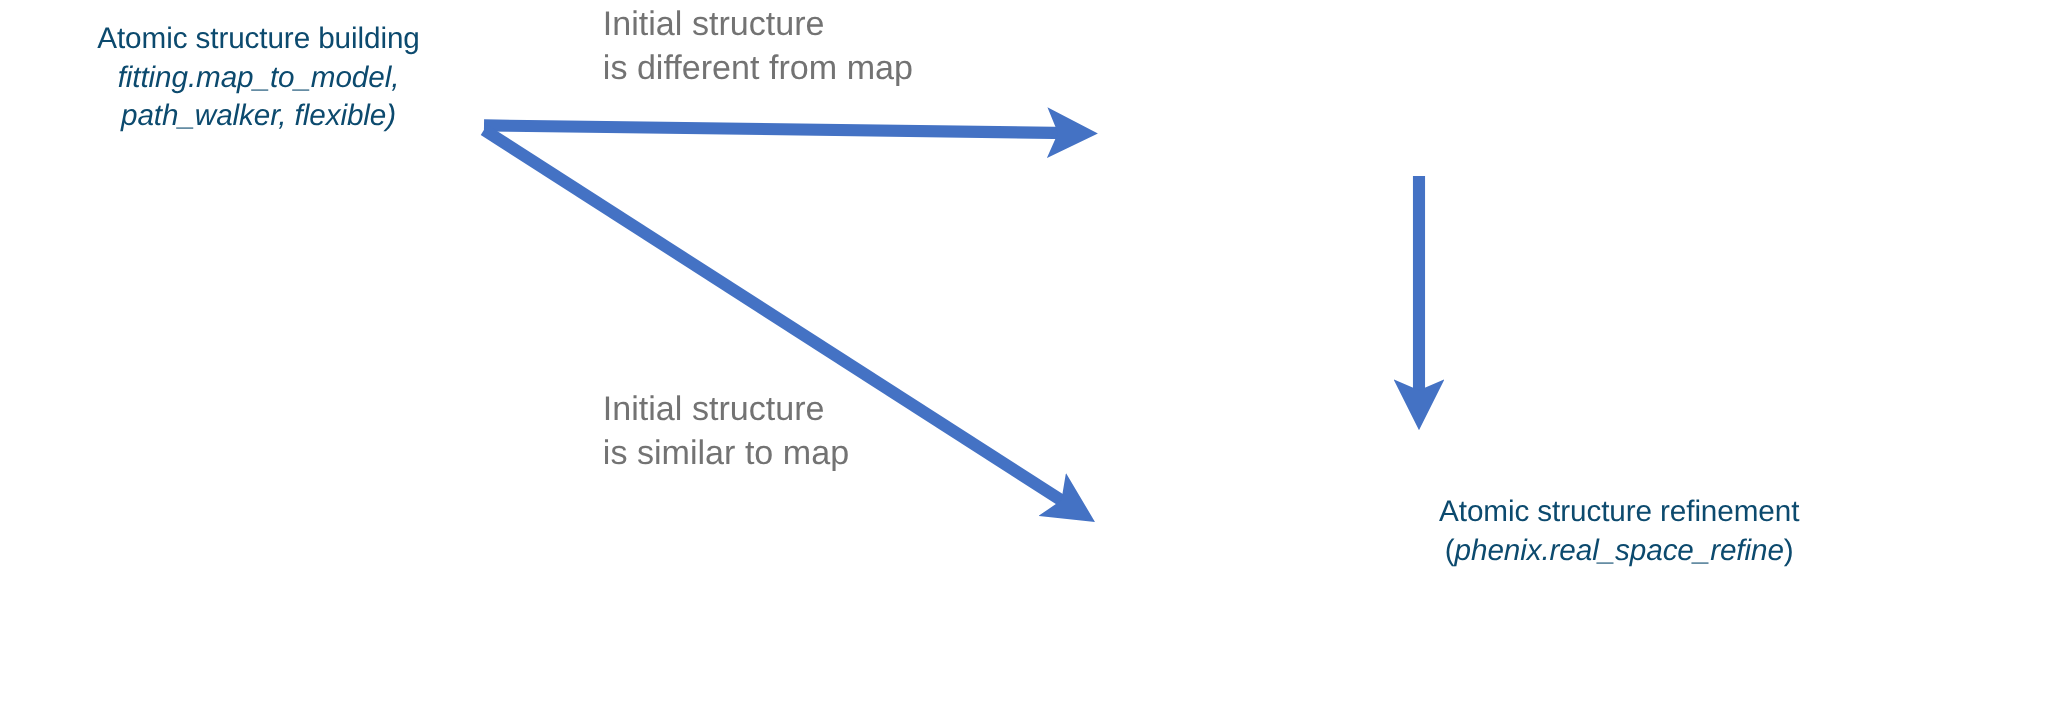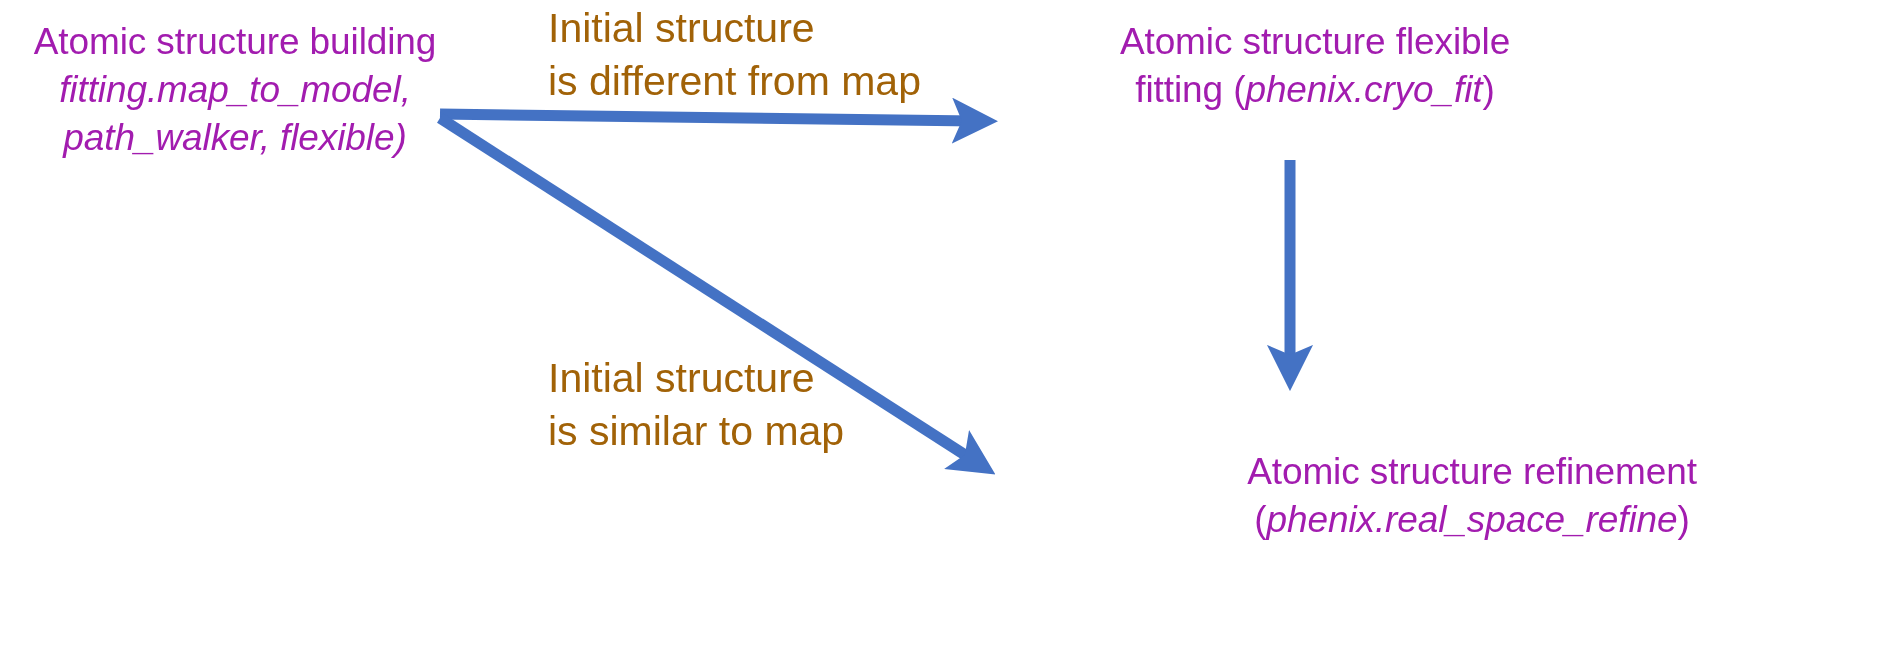--- a/index.html
+++ b/index.html
@@ -12,32 +12,32 @@
   }
   #canvas {
     position: relative;
     width: 1884px;
     height: 662px;
     background: #ffffff;
     overflow: hidden;
   }
   .node {
     position: absolute;
-    color: #a21caf;
-    font-size: 37px;
+    color: #0c4a6e;
+    font-size: 27px;
     line-height: 1.30;
     text-align: center;
     white-space: nowrap;
     letter-spacing: -0.1px;
   }
   .node .ital { font-style: italic; }
   .edge-label {
     position: absolute;
-    color: #a16207;
-    font-size: 41px;
+    color: #737373;
+    font-size: 31px;
     line-height: 1.30;
     text-align: left;
     white-space: nowrap;
   }
   #arrow-layer {
     position: absolute;
     left: 0;
     top: 0;
     width: 1884px;
     height: 662px;
@@ -68,24 +68,20 @@
 
     <line x1="1290" y1="160" x2="1290" y2="368" stroke="#4472c4" stroke-width="11" marker-end="url(#ah)"></line>
   </svg>
 
   <div class="node" id="node-build">
     <div>Atomic structure building</div>
     <div class="ital">fitting.map_to_model,</div>
     <div class="ital">path_walker, flexible)</div>
   </div>
 
-  <div class="node" id="node-fit">
-    <div>Atomic structure flexible</div>
-    <div><span>fitting (</span><span class="ital">phenix.cryo_fit</span><span>)</span></div>
-  </div>
 
   <div class="node" id="node-refine">
     <div>Atomic structure refinement</div>
     <div><span>(</span><span class="ital">phenix.real_space_refine</span><span>)</span></div>
   </div>
 
   <div class="edge-label" id="label-different">
     <div>Initial structure</div>
     <div>is different from map</div>
   </div>

